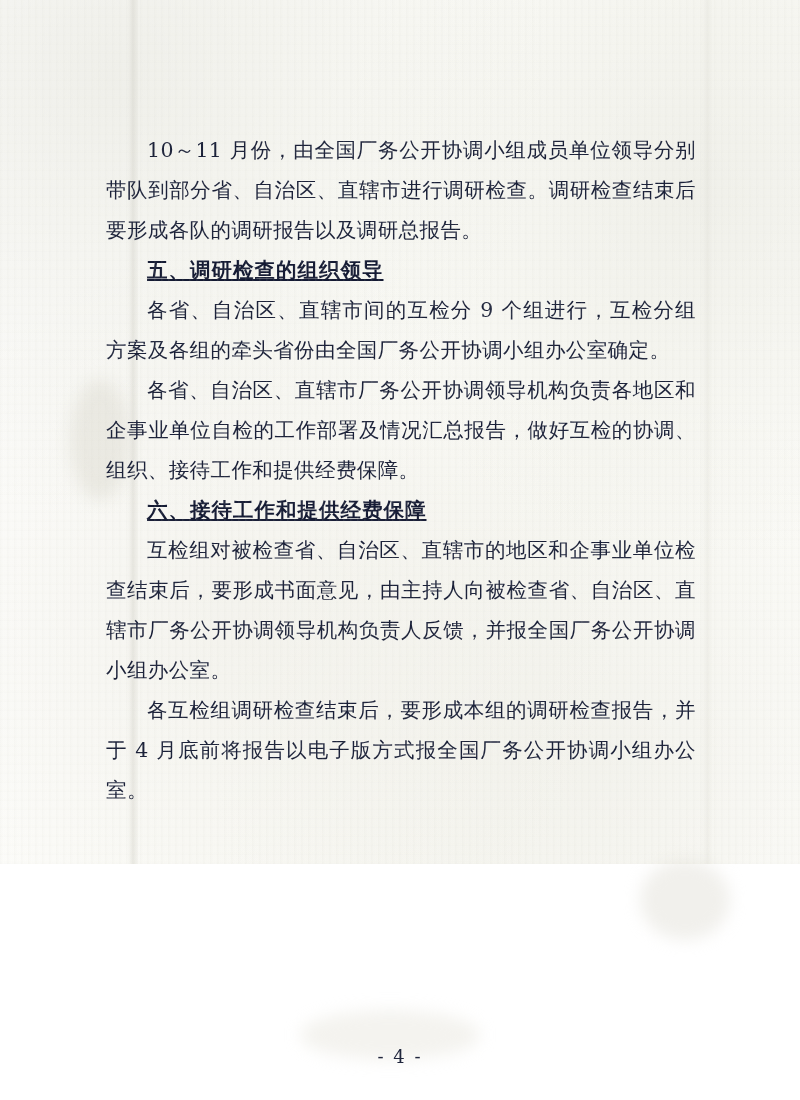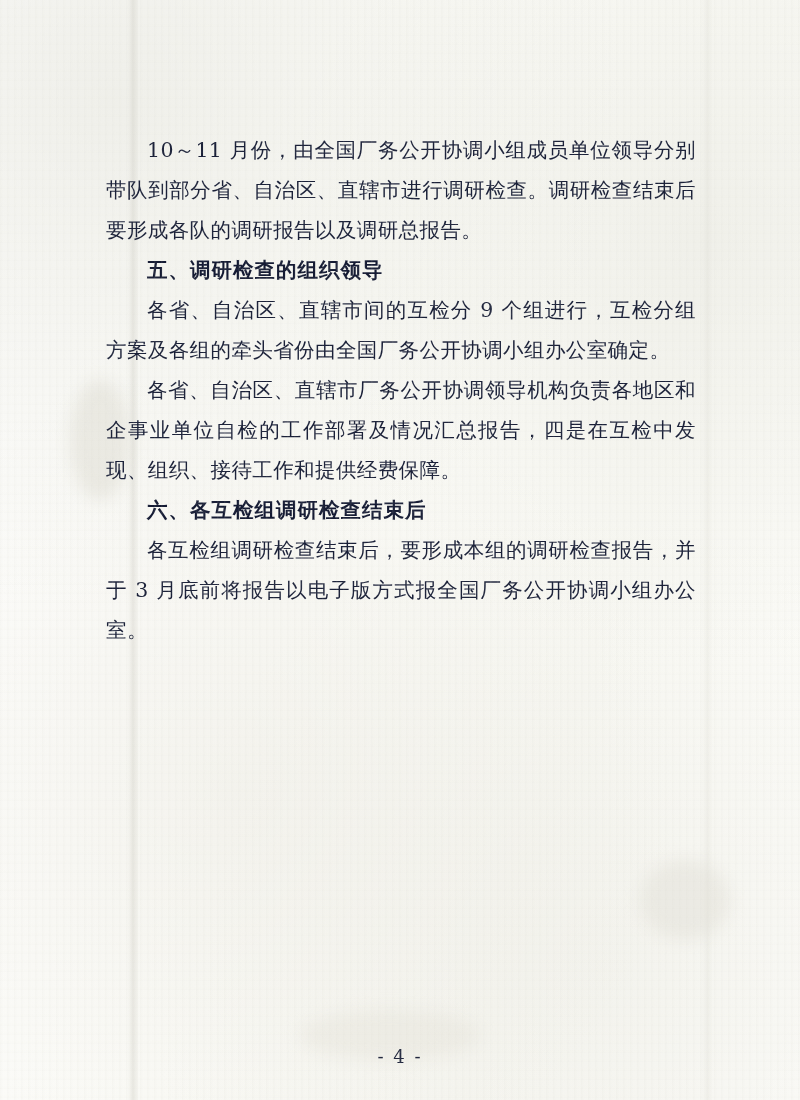--- a/index.html
+++ b/index.html
@@ -9,21 +9,21 @@
   body {
     width: 800px;
     height: 1100px;
     background: #ffffff;
     font-family: "DejaVu Serif", "Liberation Serif", serif;
     overflow: hidden;
   }
   .page {
     position: relative;
     width: 800px;
-    height: 1100px;
+    height: 864px;
     background: #fdfdfb;
     background-image:
       radial-gradient(circle at 14% 9%, rgba(228,228,220,0.55) 0%, rgba(255,255,255,0) 42%),
       radial-gradient(circle at 88% 22%, rgba(231,231,224,0.5) 0%, rgba(255,255,255,0) 38%),
       radial-gradient(circle at 30% 72%, rgba(235,233,226,0.45) 0%, rgba(255,255,255,0) 45%),
       radial-gradient(circle at 75% 88%, rgba(233,232,225,0.42) 0%, rgba(255,255,255,0) 40%),
       linear-gradient(105deg, #fefefd 0%, #fbfbf7 40%, #f9f9f4 70%, #fdfdfa 100%);
     box-sizing: border-box;
   }
   .scan-noise {
@@ -64,20 +64,21 @@
     font-family: "DejaVu Serif", "Liberation Serif", serif;
   }
   p.indent {
     text-indent: 41px;
   }
   p.heading {
     text-indent: 41px;
     font-weight: bold;
     color: #141a33;
     letter-spacing: 1px;
+    text-decoration: underline;
   }
   .footer {
     position: absolute;
     left: 0;
     right: 0;
     top: 1046px;
     text-align: center;
     font-size: 18px;
     color: #20263d;
     font-family: "DejaVu Serif", "Liberation Serif", serif;
@@ -100,21 +101,22 @@
   <div class="crease c1"></div>
   <div class="crease c2"></div>
   <div class="smudge s1"></div>
   <div class="smudge s2"></div>
   <div class="smudge s3"></div>
 
   <div class="content">
     <p class="indent">10～11 月份，由全国厂务公开协调小组成员单位领导分别带队到部分省、自治区、直辖市进行调研检查。调研检查结束后要形成各队的调研报告以及调研总报告。</p>
     <p class="heading">五、调研检查的组织领导</p>
     <p class="indent">各省、自治区、直辖市间的互检分 9 个组进行，互检分组方案及各组的牵头省份由全国厂务公开协调小组办公室确定。</p>
-    <p class="indent">各省、自治区、直辖市厂务公开协调领导机构负责各地区和企事业单位自检的工作部署及情况汇总报告，四是在互检中发现、组织、接待工作和提供经费保障。</p>
-    <p class="heading">六、各互检组调研检查结束后</p>
-    <p class="indent">各互检组调研检查结束后，要形成本组的调研检查报告，并于 3 月底前将报告以电子版方式报全国厂务公开协调小组办公室。</p>
+    <p class="indent">各省、自治区、直辖市厂务公开协调领导机构负责各地区和企事业单位自检的工作部署及情况汇总报告，做好互检的协调、组织、接待工作和提供经费保障。</p>
+    <p class="heading">六、接待工作和提供经费保障</p>
+    <p class="indent">互检组对被检查省、自治区、直辖市的地区和企事业单位检查结束后，要形成书面意见，由主持人向被检查省、自治区、直辖市厂务公开协调领导机构负责人反馈，并报全国厂务公开协调小组办公室。</p>
+    <p class="indent">各互检组调研检查结束后，要形成本组的调研检查报告，并于 4 月底前将报告以电子版方式报全国厂务公开协调小组办公室。</p>
   </div>
 
   <div class="footer">- 4 -</div>
 
   <div class="scan-noise"></div>
 </div>
 
 </body></html>

